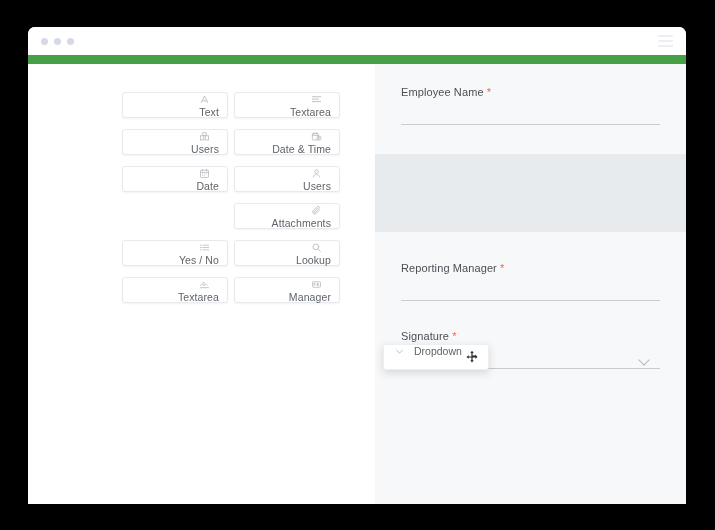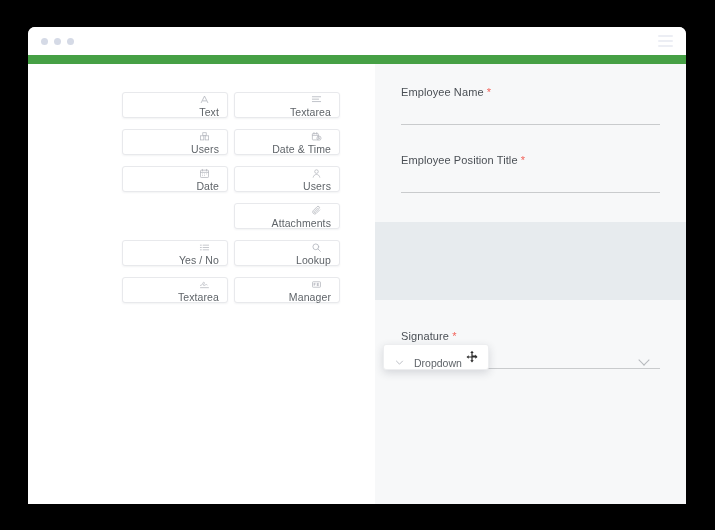--- a/index.html
+++ b/index.html
@@ -118,21 +118,21 @@
     height: 78px;
     background: #e7ebee;
     margin-bottom: 30px;
   }
 
   
   #drag-ghost {
     position: absolute;
     left: 355px; top: 280px;
     width: 106px; height: 26px;
-    display: flex; align-items: flex-end;
+    display: flex; align-items: flex-start;
     padding: 0 8px;
     background: #ffffff;
     border: 1px solid #edeef0;
     border-radius: 3px;
     box-shadow: 0 3px 9px rgba(40,45,60,0.16);
     cursor: move;
     z-index: 30;
   }
   #drag-ghost .fi {
     width: 15px; height: 13px; margin-right: 7px;
@@ -293,27 +293,27 @@
       </div>
     </div>
 
     <div id="form-preview">
 
       <div class="form-field">
         <div class="f-label"><span>Employee Name</span> <span class="req">*</span></div>
         <div class="f-underline"></div>
       </div>
 
+
+      <div id="drop-zone"></div>
+
       <div class="form-field">
-        <div class="f-label"><span>Employee Position Title</span> <span class="req">*</span></div>
+        <div class="f-label"><span>Reporting Manager</span> <span class="req">*</span></div>
         <div class="f-underline"></div>
       </div>
-
-      <div id="drop-zone"></div>
-
 
       <div class="form-field">
         <div class="f-label"><span>Signature</span> <span class="req">*</span></div>
         <div class="f-underline with-caret"></div>
       </div>
 
     </div>
 
     <div id="drag-ghost">
       <span class="fi">

